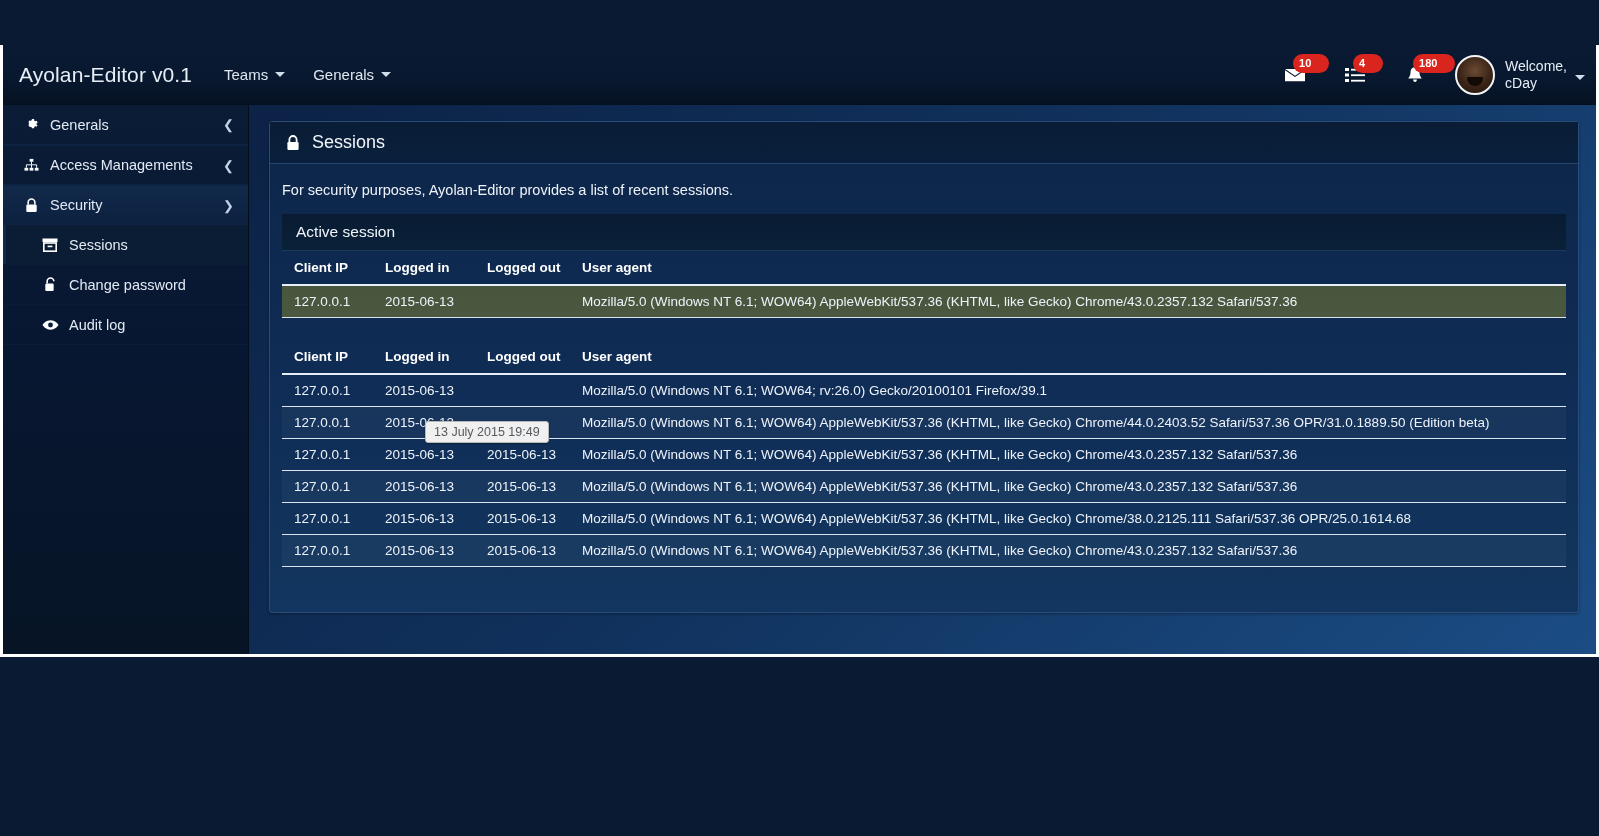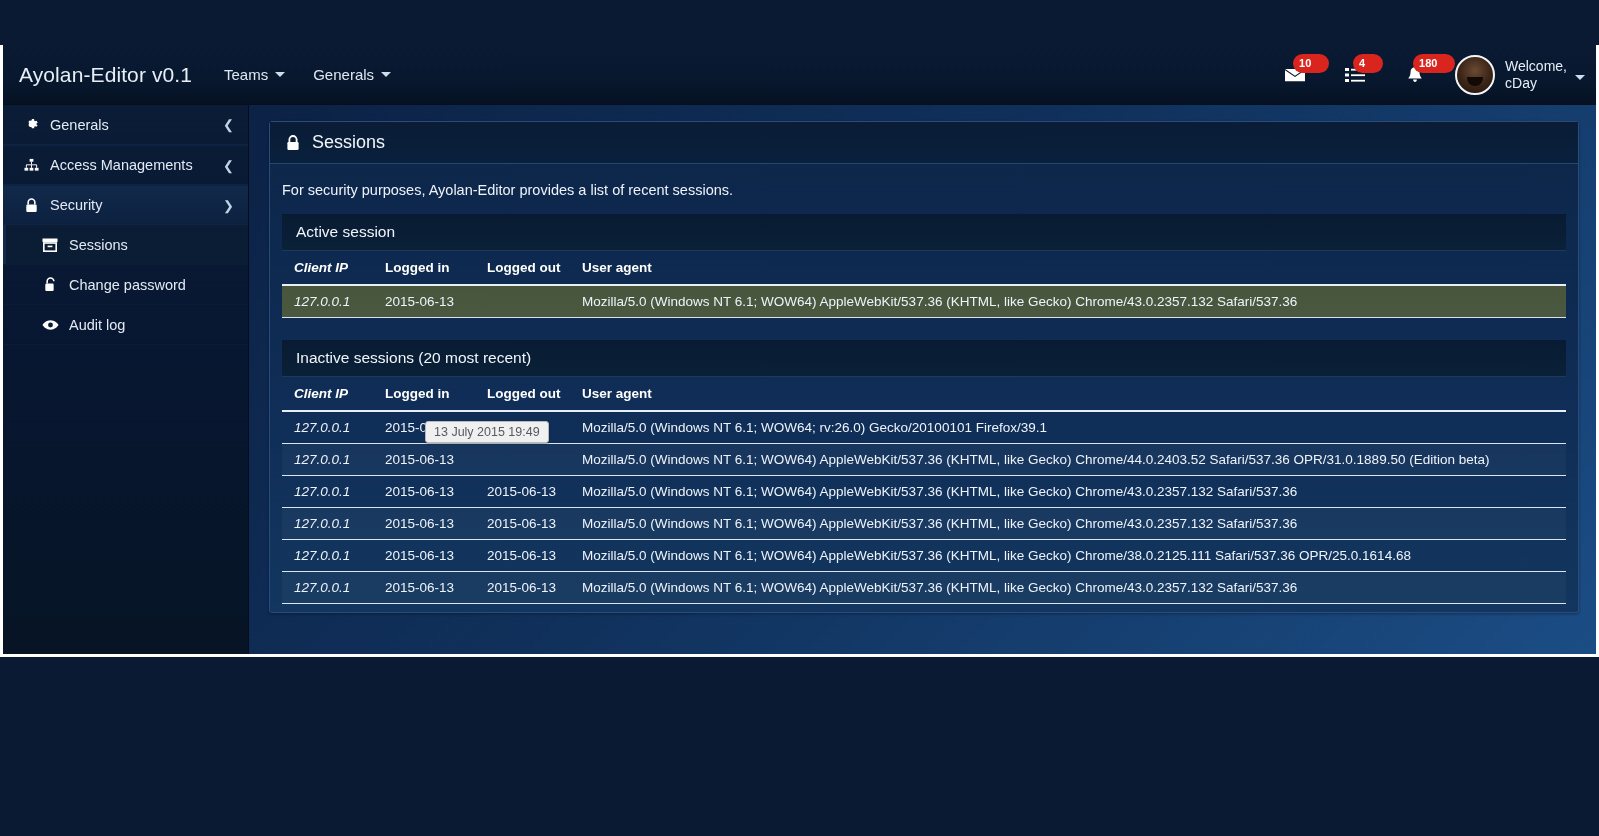--- a/index.html
+++ b/index.html
@@ -235,21 +235,21 @@
     overflow: hidden;
     text-overflow: ellipsis;
   }
   table.sessions tr.active-row td {
     background: linear-gradient(180deg, #47563d 0%, #49583f 100%);
     border-bottom: 1px solid #dbe5f0;
   }
   table.sessions tr.zebra td {
     background: rgba(255,255,255,0.035);
   }
-  .c-ip    { width: 103px; padding-left: 12px !important; font-style: italic; }
+  .c-ip    { width: 103px; padding-left: 12px !important; }
   .c-in    { width: 102px; }
   .c-out   { width: 95px; }
   .c-ua    { width: auto; }
   .spacer-row td { border: 0 !important; height: 22px; background: none !important; }
 
   .tooltip {
     position: absolute;
     left: 422px; top: 376px;
     background: #f0f0f0;
     border: 1px solid #b8b8b8;
@@ -445,21 +445,20 @@
         </table>
 
         <table class="sessions">
             <tbody>
               <tr class="spacer-row">
                 <td></td>
               </tr>
             </tbody>
           </table>
 
-        <div class="sec-head">Inactive sessions (20 most recent)</div>
         <table class="sessions">
           <thead>
             <tr>
               <th class="c-ip">Client IP</th>
               <th class="c-in">Logged in</th>
               <th class="c-out">Logged out</th>
               <th class="c-ua">User agent</th>
             </tr>
           </thead>
           <tbody>

